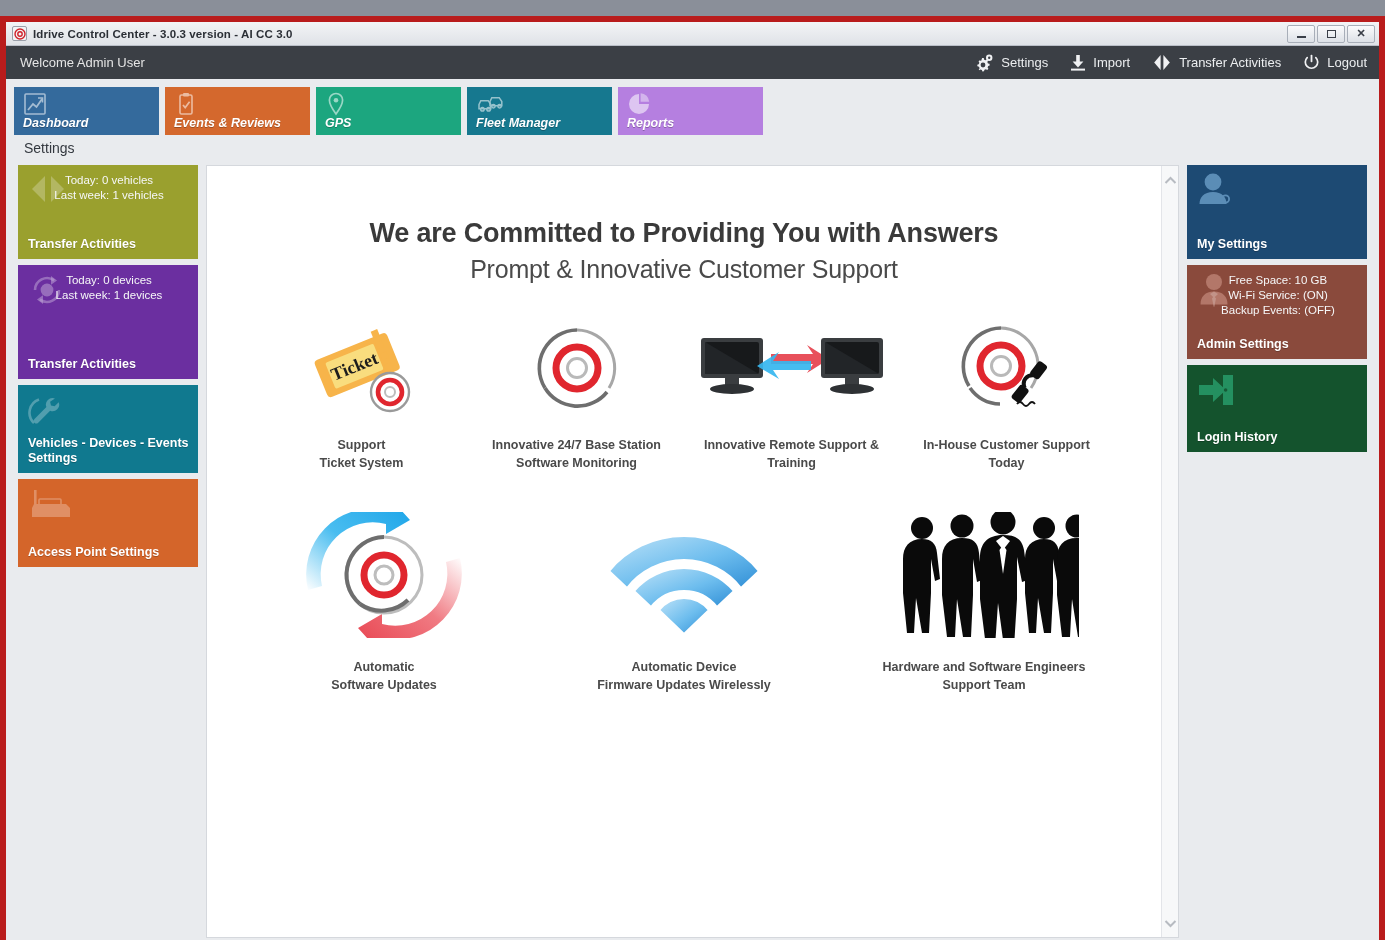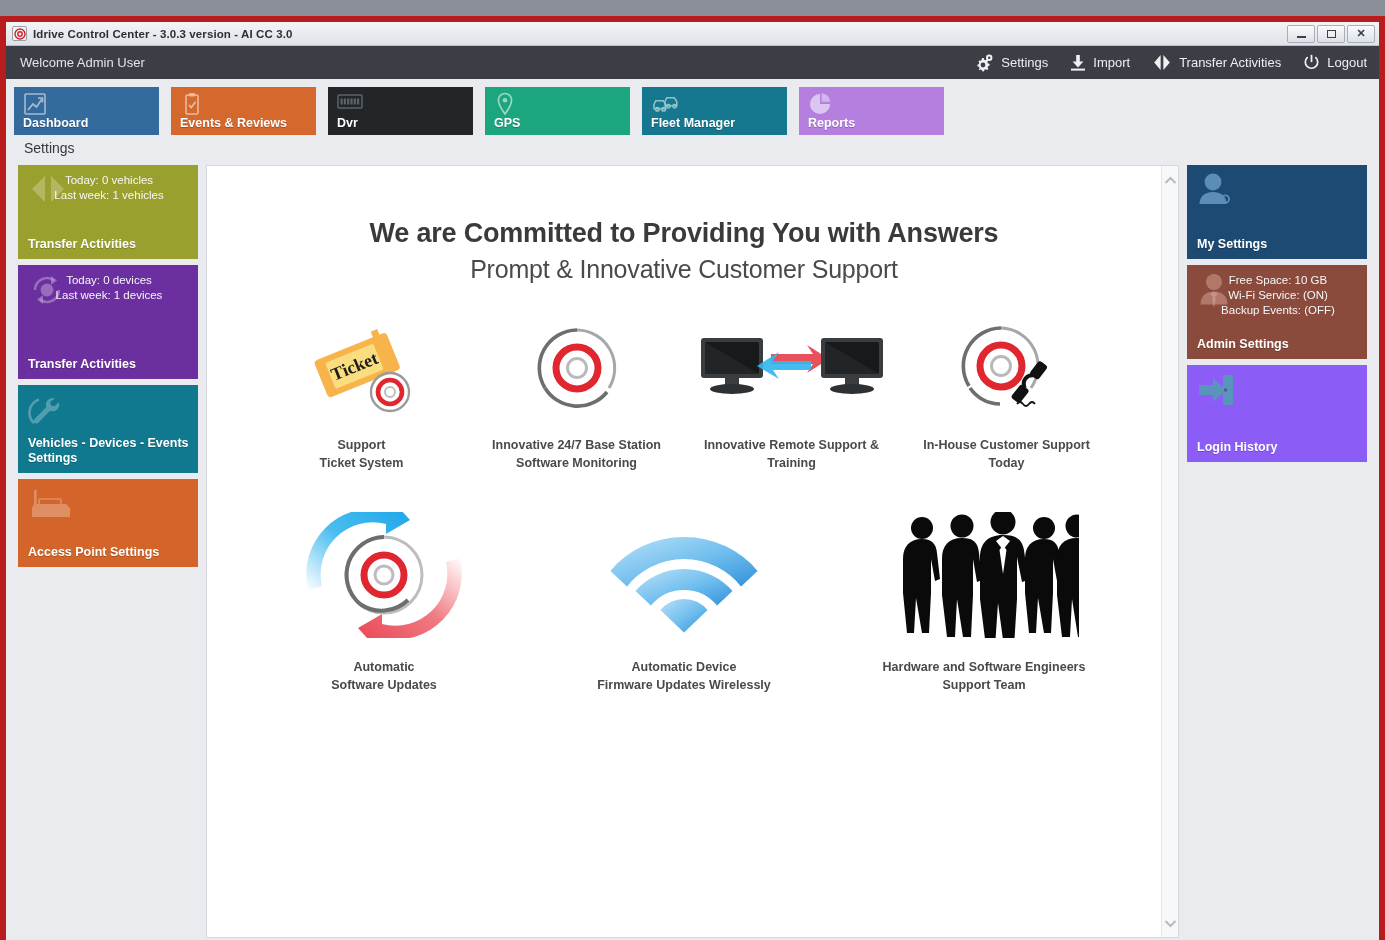--- a/index.html
+++ b/index.html
@@ -66,22 +66,23 @@
   .topbar-action {
     display: flex; align-items: center; gap: 7px;
     font-size: 13px; color: #eceef0; cursor: pointer;
   }
   .topbar-action svg { display: block; }
 
   
   .tabsrow {
     flex: 0 0 52px; height: 52px;
     padding: 8px 0 0 8px;
-    display: flex; gap: 12px;
+    display: flex; gap: 6px;
     background: #e9ebee;
+    font-style: italic;
   }
   .tab {
     width: 145px; height: 48px;
     position: relative; cursor: pointer;
     color: #ffffff;
     padding: 5px 0 0 9px;
     overflow: hidden;
   }
   .tab .tab-icon { opacity: .55; }
   .tab .tab-label {
@@ -286,36 +287,20 @@
       <span class="tab-icon">
         <svg width="24" height="24" viewBox="0 0 24 24">
           <rect x="6" y="3" width="12" height="19" rx="1.4" fill="none" stroke="#fff" stroke-width="1.6"></rect>
           <rect x="9" y="1" width="6" height="3.4" rx="1" fill="#fff"></rect>
           <path d="M9 13l2.2 2.6L15.6 9.8" fill="none" stroke="#fff" stroke-width="1.7"></path>
         </svg>
       </span>
       <span class="tab-label">Events &amp; Reviews</span>
     </div>
 
-    <div class="tab" style="background:#232629">
-      <span class="tab-icon">
-        <svg width="26" height="20" viewBox="0 0 26 20">
-          <rect x="1" y="3" width="24" height="13" rx="1" fill="none" stroke="#8e949c" stroke-width="1.5"></rect>
-          <g fill="#8e949c">
-            <rect x="3.5" y="6.5" width="2.2" height="6"></rect>
-            <rect x="6.8" y="6.5" width="2.2" height="6"></rect>
-            <rect x="10.1" y="6.5" width="2.2" height="6"></rect>
-            <rect x="13.4" y="6.5" width="2.2" height="6"></rect>
-            <rect x="16.7" y="6.5" width="2.2" height="6"></rect>
-            <rect x="20" y="6.5" width="2.2" height="6"></rect>
-          </g>
-        </svg>
-      </span>
-      <span class="tab-label">Dvr</span>
-    </div>
 
     <div class="tab" style="background:#1ca67f">
       <span class="tab-icon">
         <svg width="22" height="24" viewBox="0 0 22 24">
           <path d="M11 1.5a6.6 6.6 0 0 0-6.6 6.6C4.4 13.2 11 22 11 22s6.6-8.8 6.6-13.9A6.6 6.6 0 0 0 11 1.5z" fill="none" stroke="#fff" stroke-width="1.7"></path>
           <circle cx="11" cy="8.2" r="2.3" fill="#fff"></circle>
         </svg>
       </span>
       <span class="tab-label">GPS</span>
     </div>
@@ -656,21 +641,21 @@
           </svg>
         </span>
         <div class="tile-stats">
           <div>Free Space:  10 GB</div>
           <div>Wi-Fi Service: (ON)</div>
           <div>Backup Events: (OFF)</div>
         </div>
         <div class="tile-title">Admin Settings</div>
       </div>
 
-      <div class="tile" style="background:#8b5cf6;height:97px">
+      <div class="tile" style="background:#14532d;height:87px">
         <span class="tile-icon">
           <svg width="38" height="34" viewBox="0 0 38 34">
             <path d="M2 12h14V5l13 12-13 12v-7H2z" fill="#32c28a"></path>
             <rect x="26" y="2" width="10" height="30" fill="#32c28a"></rect>
             <circle cx="28.6" cy="17" r="1.8" fill="#18603f"></circle>
           </svg>
         </span>
         <div class="tile-title">Login History</div>
       </div>
 

